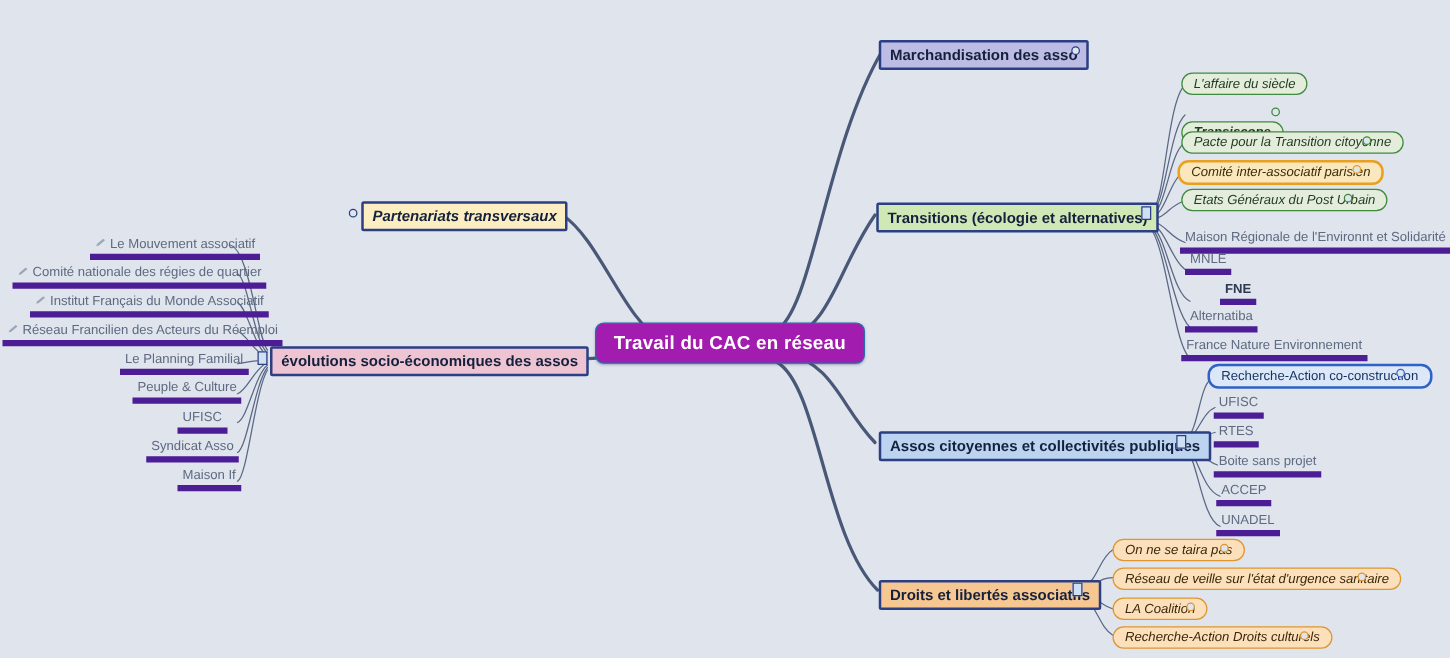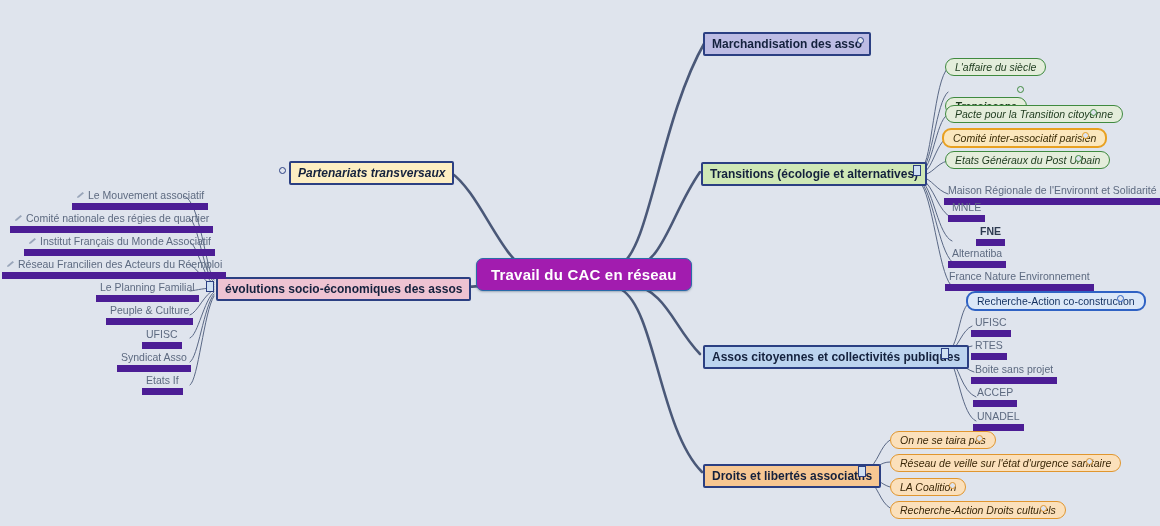--- a/index.html
+++ b/index.html
@@ -61,21 +61,21 @@
   .pill.amber{background:#fbe7bd;border-color:#e8a020;color:#3a2c06;border-width:2.4px;}
   .pill.orange{background:#fbe0bb;border-color:#e0962f;color:#3a2708;}
   .pill.blue{background:#dce8f8;border-color:#2f62c4;border-width:2px;color:#13305f;font-style:normal;}
   .pill.bold{font-weight:bold;}
 
   
   .leaf{
     font-size:10.5px;
     color:#5d6a80;
     padding:1px 4px 2px 4px;
-    border-bottom:7px solid #4c1d95;
+    border-bottom:5px solid #4c1d95;
     line-height:12px;
   }
   .leaf.bold{font-weight:bold;color:#2d3a50;margin-left:28px;}
   .leaf.rt{text-align:right;}
 
   
   .pen{
     display:inline-block;
     width:9px;height:7px;
     margin-right:3px;
@@ -235,15 +235,15 @@
   </div>
   <div class="node leaf rt" style="left:2px;top:257px;">
     <span class="pen"><svg width="9" height="7" viewBox="0 0 9 7">
           <path d="M1,6 L3,5.4 L8,1.2 L6.6,0 L1.6,4.2 Z" fill="#9aa6ba"></path>
         </svg></span><span>Réseau Francilien des Acteurs du Réemploi</span>
   </div>
   <div class="node leaf rt" style="left:96px;top:280px;">Le Planning Familial</div>
   <div class="node leaf rt" style="left:106px;top:303px;">Peuple &amp; Culture</div>
   <div class="node leaf rt" style="left:142px;top:327px;">UFISC</div>
   <div class="node leaf rt" style="left:117px;top:350px;">Syndicat Asso</div>
-  <div class="node leaf rt" style="left:142px;top:373px;">Etats If</div>
+  <div class="node leaf rt" style="left:142px;top:373px;">Maison If</div>
 
 </div>
 
 </body></html>

